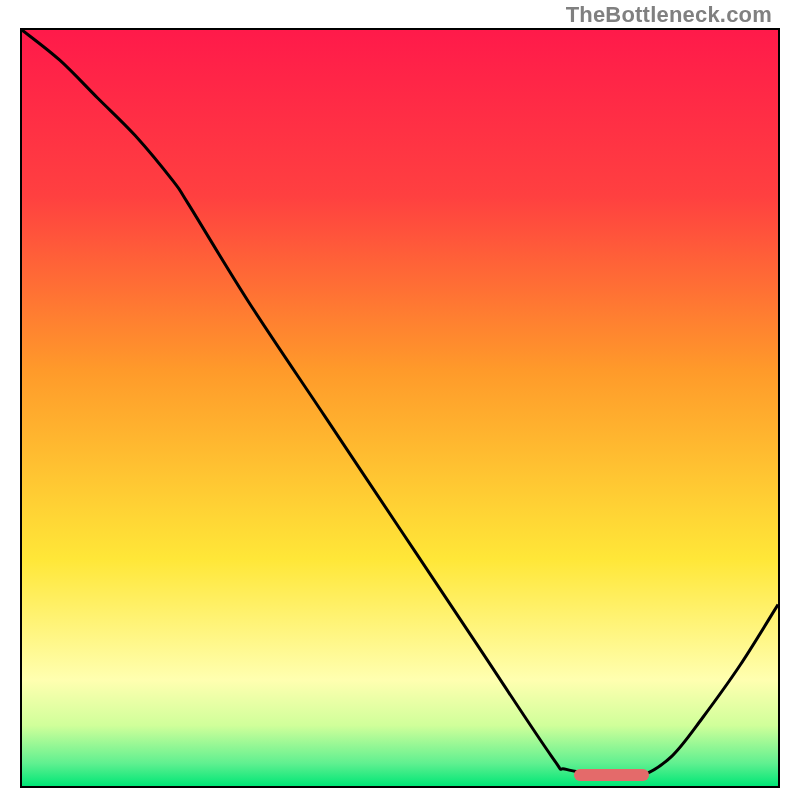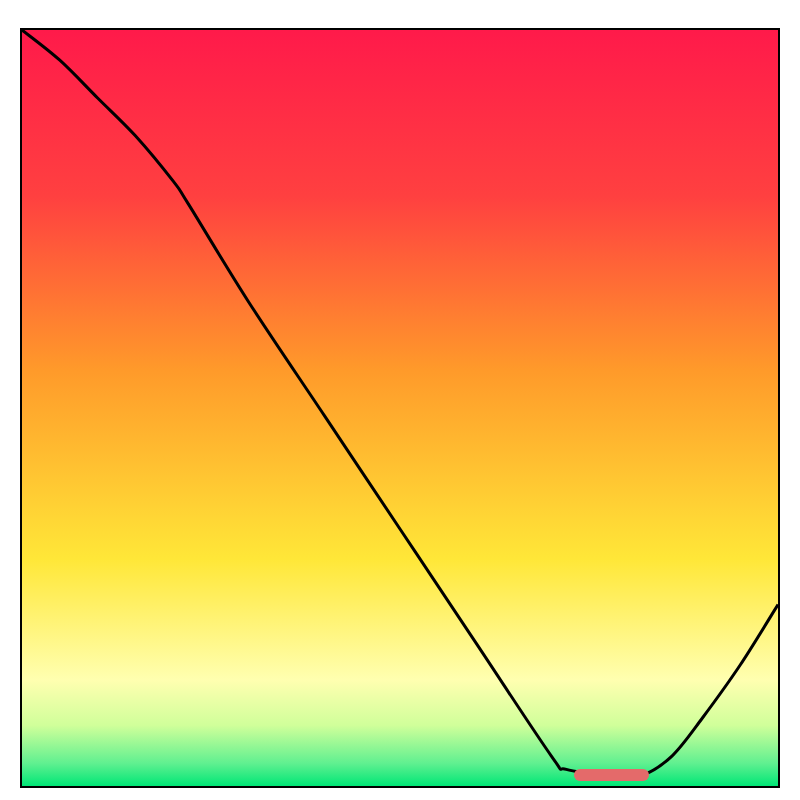--- a/index.html
+++ b/index.html
@@ -52,20 +52,21 @@
     position: absolute;
     background: #e46a6a;
     border-radius: 6px;
     height: 12px;
   }
 </style>
 </head>
 <body>
 
 <div class="container">
+  <div class="watermark">TheBottleneck.com</div>
 
   <div class="frame">
     <svg class="gradient" viewBox="0 0 756 756" preserveAspectRatio="none">
       <defs>
         <linearGradient id="bg-grad" x1="0" y1="0" x2="0" y2="1">
             <stop offset="0%" stop-color="#ff1a4a"></stop>
             <stop offset="22%" stop-color="#ff4040"></stop>
             <stop offset="45%" stop-color="#ff9a2a"></stop>
             <stop offset="70%" stop-color="#ffe738"></stop>
             <stop offset="86%" stop-color="#ffffb0"></stop>

